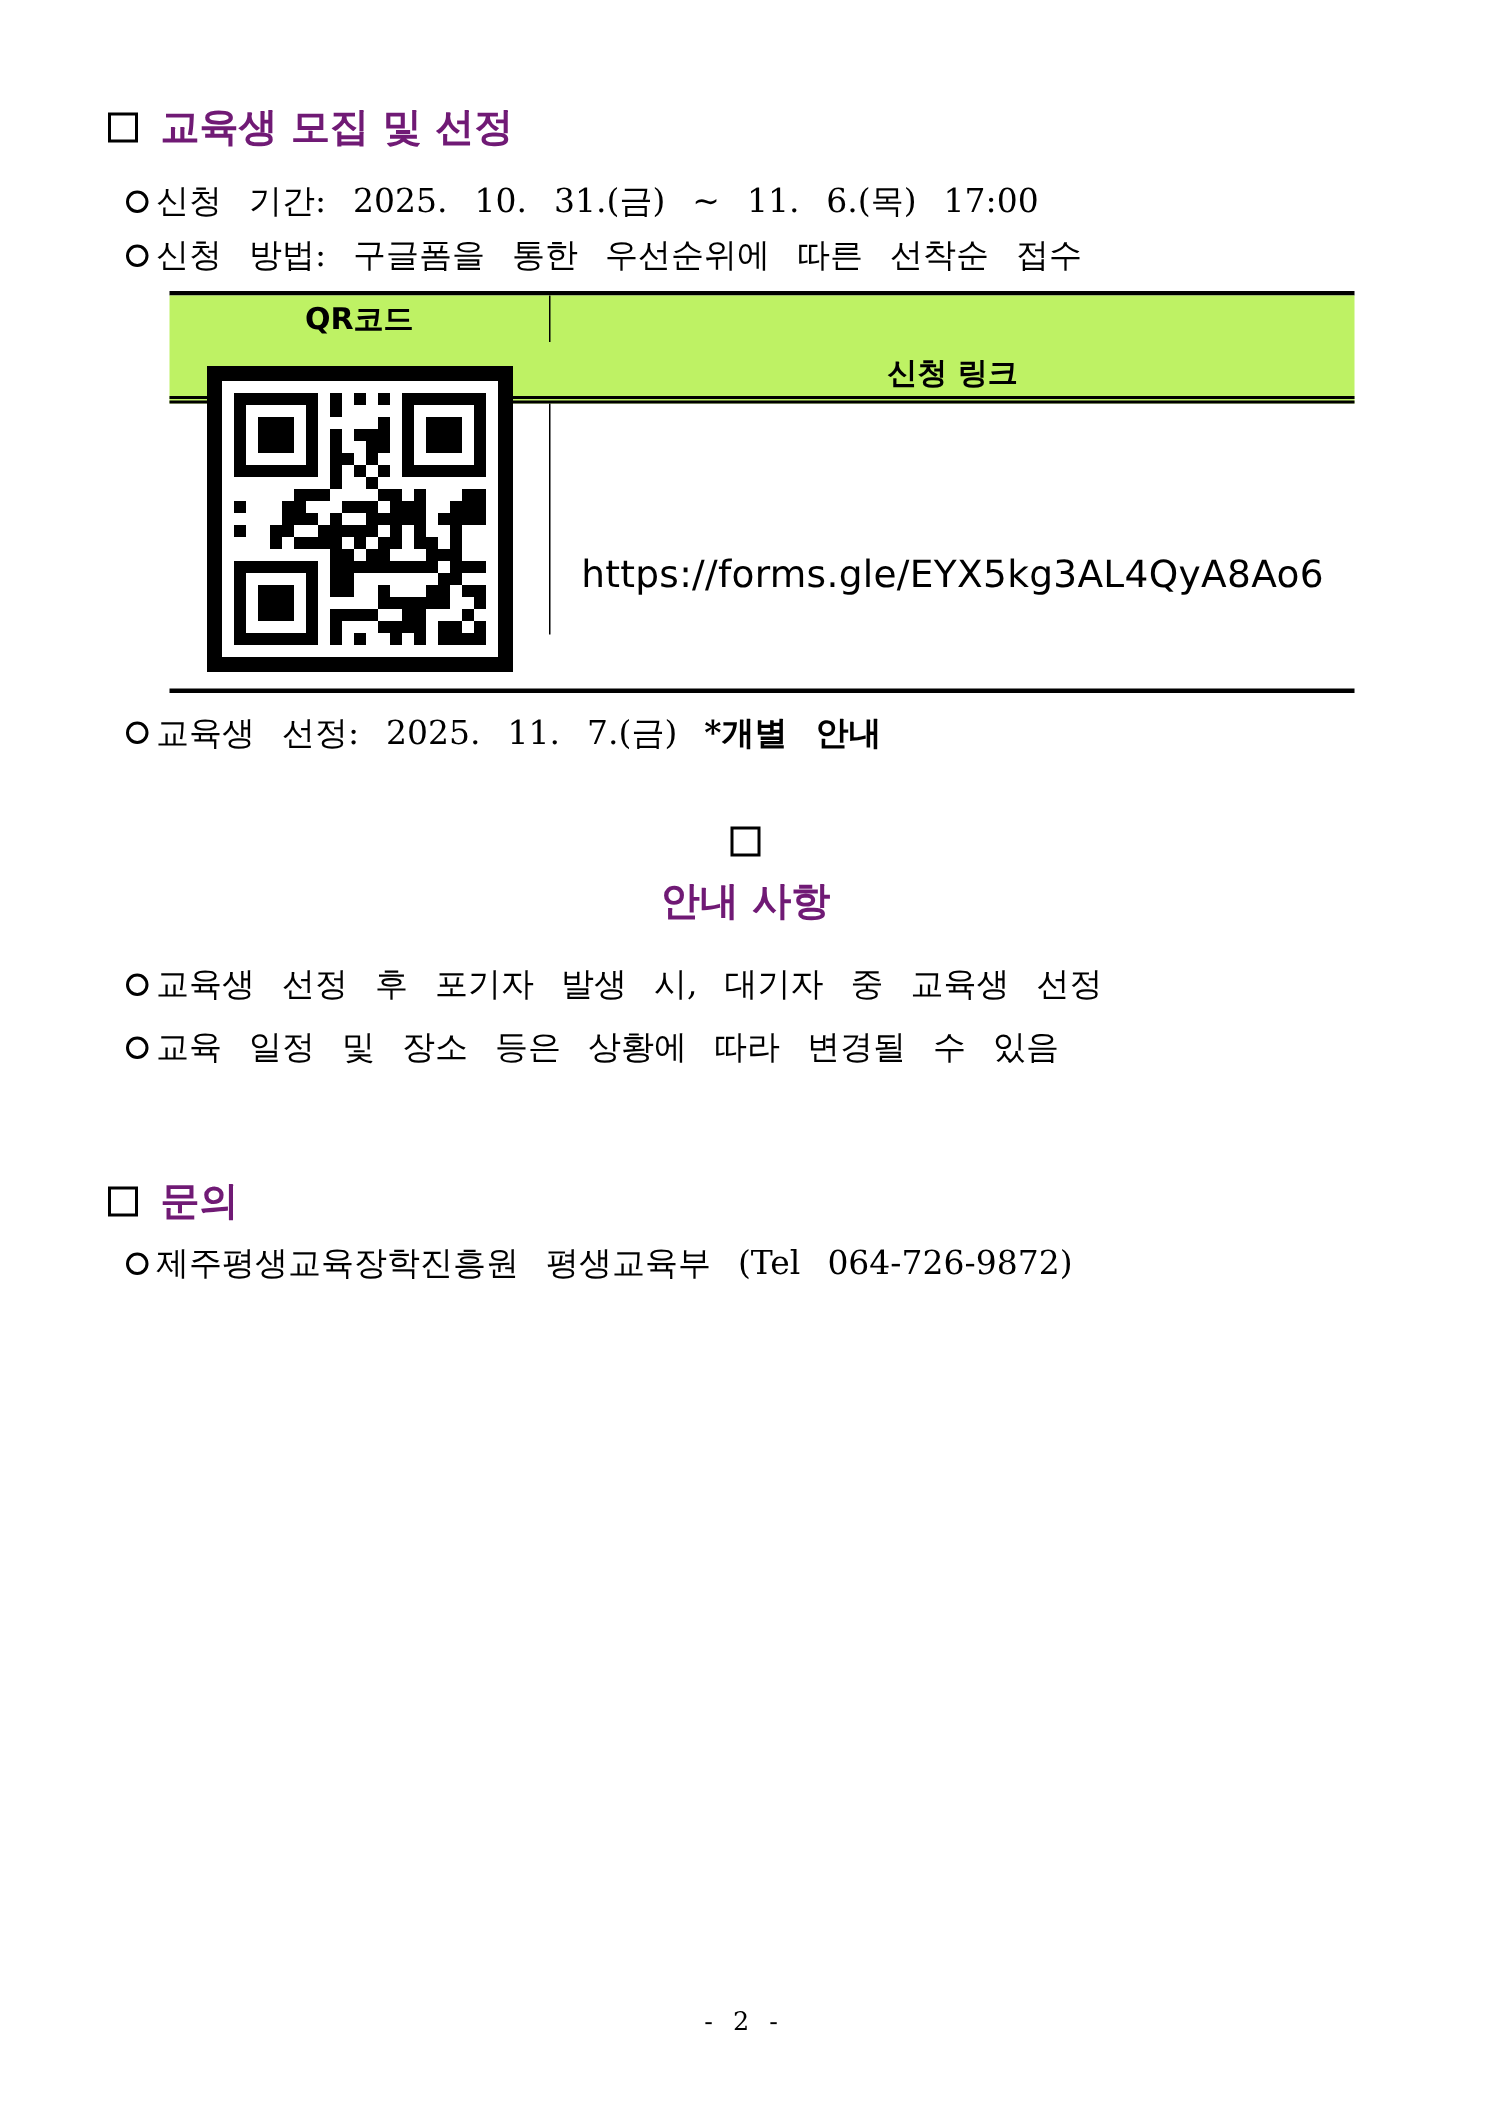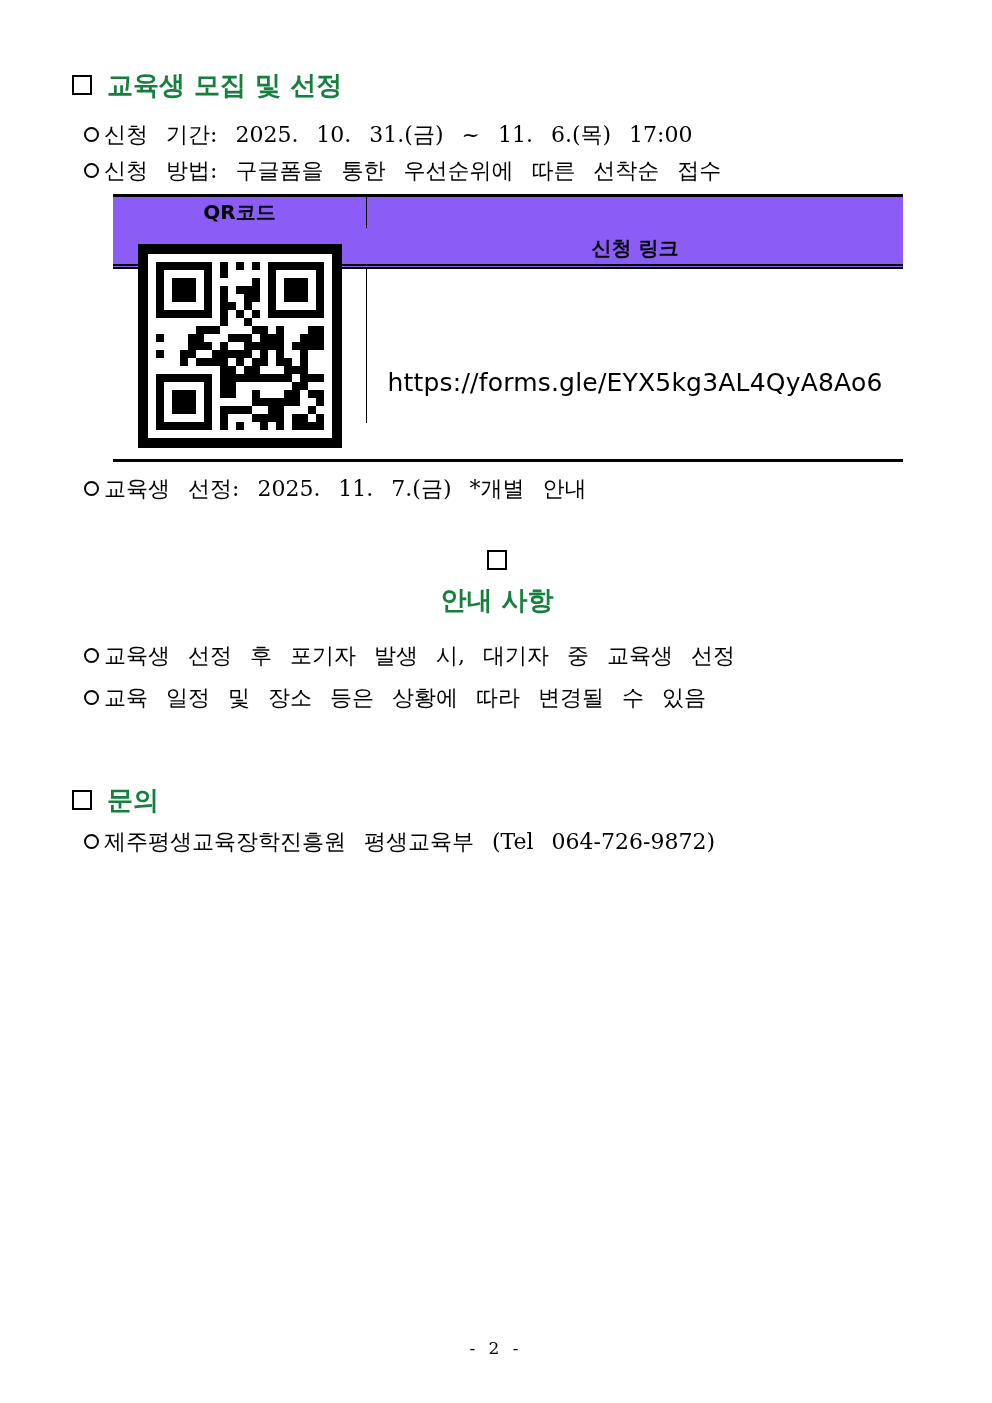--- a/index.html
+++ b/index.html
@@ -12,21 +12,21 @@
     font-family:"DejaVu Serif","Liberation Serif",serif;
     overflow:hidden;
   }
   .content { position:absolute; left:72px; top:70px; width:850px; }
 
   
   .sec-heading {
     display:flex; align-items:center; gap:15px;
     font-family:"DejaVu Sans","Liberation Sans",sans-serif;
     font-weight:bold; font-size:26px; line-height:30px;
-    color:#15803d;
+    color:#701a75;
   }
   .marker-square {
     flex:0 0 auto;
     width:20px; height:20px;
     border:2.5px solid #000;
     background:#fff;
   }
 
   
   .bullet-line {
@@ -37,40 +37,40 @@
   }
   .marker-circle {
     flex:0 0 auto;
     width:15px; height:15px;
     margin-top:7px;
     border:2px solid #000;
     border-radius:50%;
     background:#fff;
   }
   .bullet-text { white-space:nowrap; }
-  .bullet-text .emph { font-weight:normal; }
+  .bullet-text .emph { font-weight:bold; }
 
   .mt20 { margin-top:20px; }
   .mt6  { margin-top:6px;  }
   .mt10 { margin-top:26px; }
   .mt12 { margin-top:12px; }
   .mt14 { margin-top:12px; }
   .mt46 { margin-top:46px;flex-direction:column; }
   .mt48 { margin-top:72px; }
 
   
   .apply-table {
     margin:8px 0 0 41px;
     width:790px;
     border-top:3px solid #000;
     border-bottom:3px solid #000;
   }
   .t-row { display:flex; }
   .t-row.header {
-    background:#8b5cf6;
+    background:#bef264;
     border-bottom:5px double #000;
     font-family:"DejaVu Sans","Liberation Sans",sans-serif;
     font-weight:bold; font-size:20px;
   }
   .t-cell-qr {
     width:254px;
     border-right:1.5px solid #000;
     display:flex; align-items:center; justify-content:center;
   }
   .t-cell-link {

